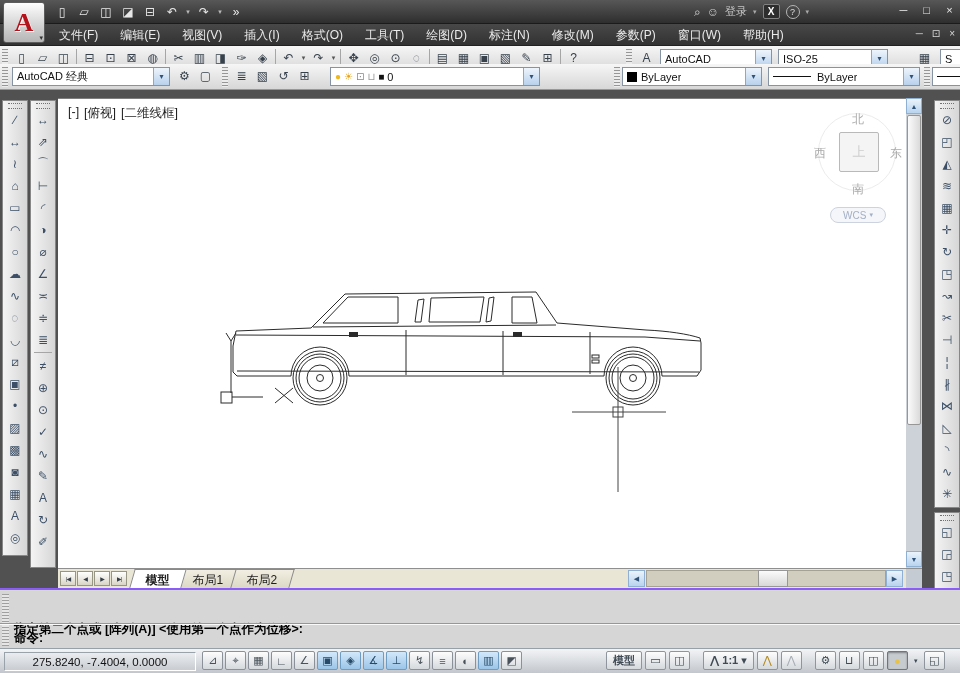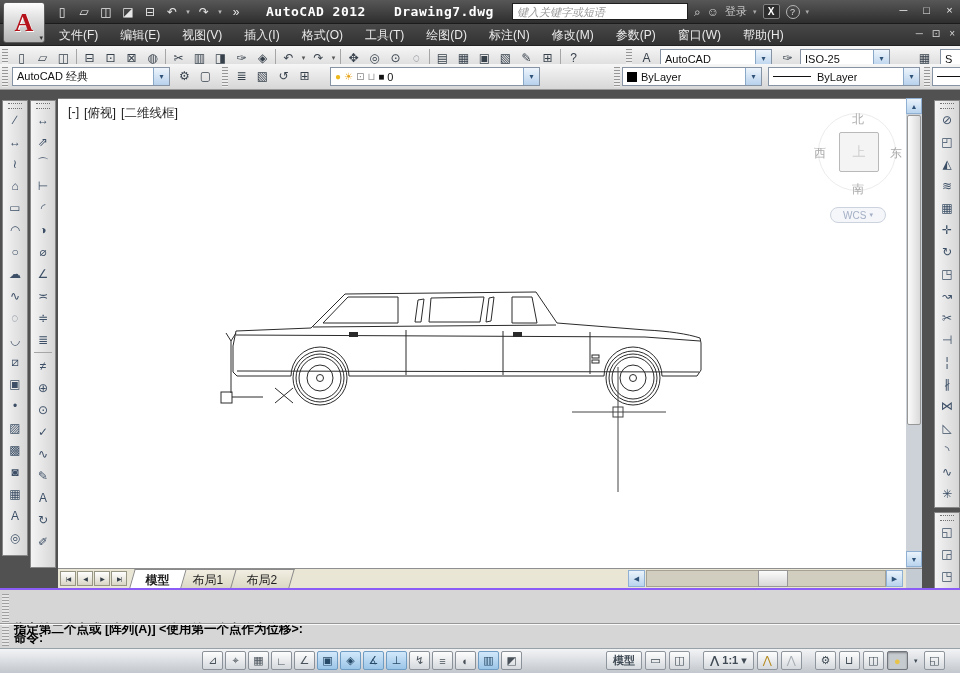--- a/index.html
+++ b/index.html
@@ -117,25 +117,20 @@
         <span class="qicon">▱</span>
         <span class="qicon">◫</span>
         <span class="qicon">◪</span>
         <span class="qicon">⊟</span>
         <span class="qicon">↶</span>
         <span class="qicon small">▾</span>
         <span class="qicon">↷</span>
         <span class="qicon small">▾</span>
         <span class="qicon">»</span>
       </div>
-    <div class="title-text">
-      <span>AutoCAD 2012</span>
-      <span>Drawing7.dwg</span>
-    </div>
-    <input class="search" type="text" placeholder="键入关键字或短语" style="">
     <div class="ic-icons">
         <span class="icicon">⌕</span>
         <span class="icicon">☺</span>
         <span class="icicon txt">登录</span>
         <span class="icicon small">▾</span>
         <span class="icicon boxed">X</span>
         <span class="icicon circled">?</span>
         <span class="icicon small">▾</span>
       </div>
     <div class="winbtns">
@@ -208,21 +203,21 @@
         <i class="tsep"></i>
         <span class="ticon">?</span>
       </div>
     <span class="hgrip" style="left:626px"></span>
     <span class="ticon" style="position:absolute;left:636px;top:2px">A</span>
     <div class="combo" style="left:660px;width:112px">
       <span class="cval">AutoCAD</span>
       <span class="carrow">▾</span>
     </div>
     <span class="ticon" style="position:absolute;left:777px;top:2px">✑</span>
-    <div class="combo" style="left:800px;width:90px">
+    <div class="combo" style="left:778px;width:110px">
       <span class="cval">ISO-25</span>
       <span class="carrow">▾</span>
     </div>
     <span class="ticon" style="position:absolute;left:914px;top:2px">▦</span>
     <div class="combo" style="left:940px;width:40px">
       <span class="cval">S</span>
     </div>
   </div>
 
   <div class="trow tr ow2 trow2">
@@ -445,20 +440,21 @@
     <span class="cmdgrip"></span>
     <div class="cmdhist">
       <div>指定第二个点或 [阵列(A)] &lt;使用第一个点作为位移&gt;:</div>
       <div>指定第二个点或 [阵列(A)/退出(E)/放弃(U)] &lt;退出&gt;:</div>
     </div>
     <div class="cmddiv"></div>
     <div class="cmdprompt">命令:</div>
   </div>
 
   <div class="status">
+    <div class="coords">275.8240, -7.4004, 0.0000</div>
     <div class="stoggles">
         <span class="stog">⊿</span>
         <span class="stog">⌖</span>
         <span class="stog">▦</span>
         <span class="stog">∟</span>
         <span class="stog">∠</span>
         <span class="stog on">▣</span>
         <span class="stog on">◈</span>
         <span class="stog on">∡</span>
         <span class="stog on">⊥</span>

